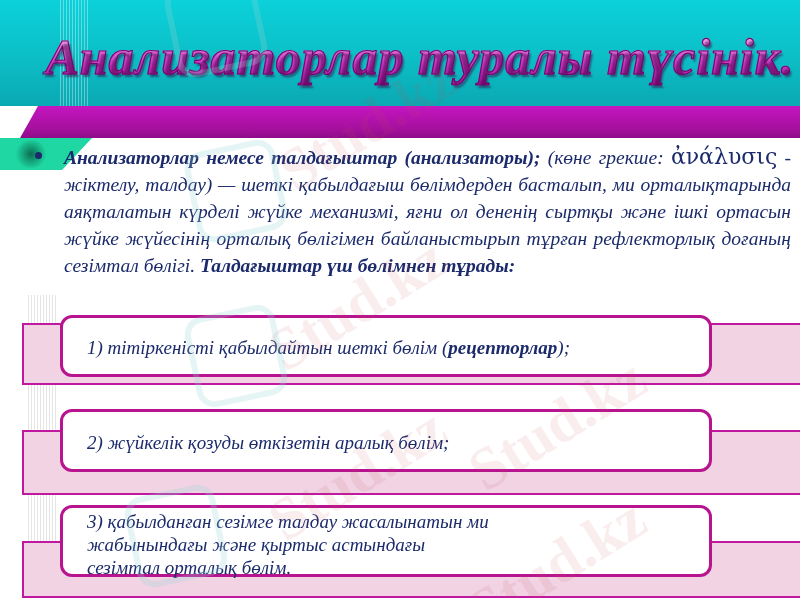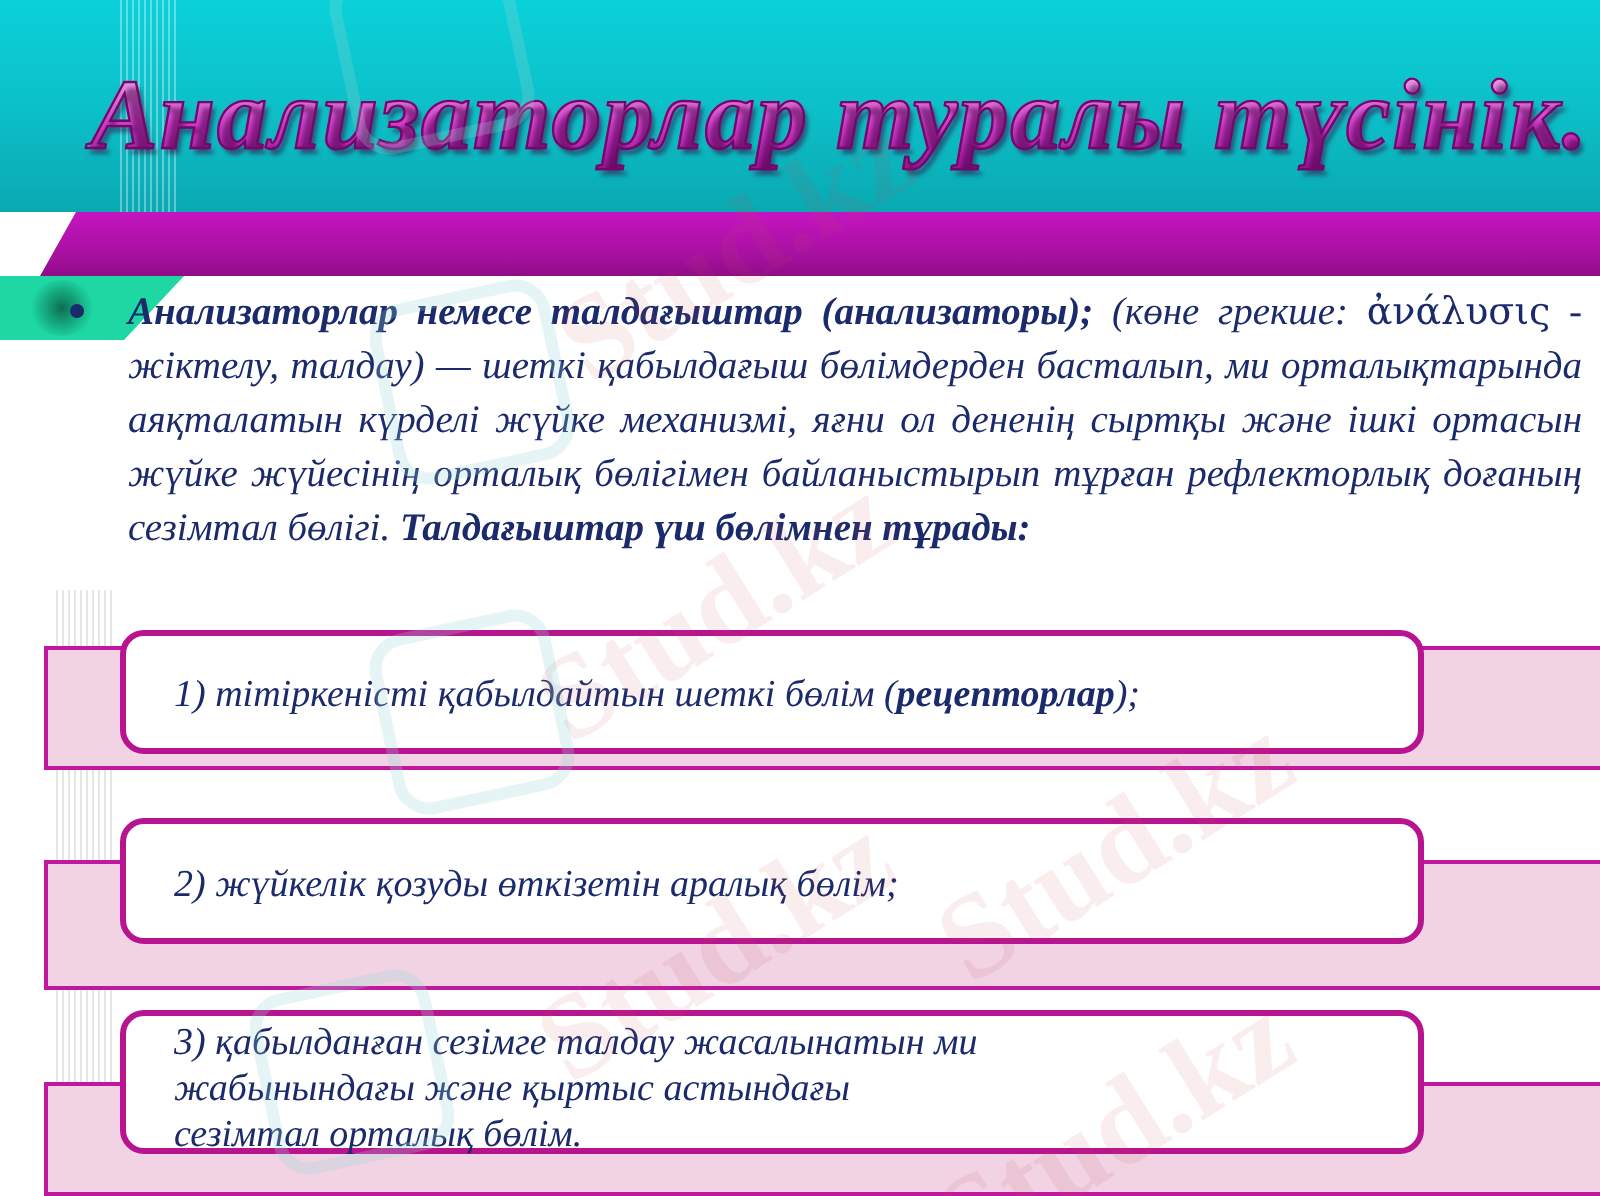--- a/index.html
+++ b/index.html
@@ -10,21 +10,21 @@
   .stripes{position:absolute;left:60px;top:0;width:30px;height:138px;background:repeating-linear-gradient(90deg,rgba(255,255,255,0.35) 0 1px,transparent 1px 3px);}
   .stripes2{position:absolute;left:28px;top:295px;width:30px;height:300px;background:repeating-linear-gradient(90deg,rgba(180,180,180,0.35) 0 1px,transparent 1px 3px);}
   .green-tab{position:absolute;left:0;top:138px;width:92px;height:32px;background:#1ed7a2;clip-path:polygon(0 0,100% 0,62px 100%,0 100%);}
   .green-tab-glow{position:absolute;left:14px;top:140px;width:34px;height:28px;border-radius:50%;background:radial-gradient(circle,#0b6e52 0%,rgba(30,215,162,0) 70%);}
   .title{position:absolute;left:0;top:28px;width:800px;text-align:center;font-size:50px;font-style:italic;font-weight:bold;color:#e76fe0;letter-spacing:1px;
     -webkit-text-stroke:1.2px #6e0a6a;text-shadow:2px 3px 2px rgba(60,0,60,0.5);padding-left:0px;margin-left:20px;}
   .title span{background:linear-gradient(180deg,#f6c2f2 0%,#d23ccc 60%,#9a1295 100%);-webkit-background-clip:text;background-clip:text;color:transparent;}
   .bullet-dot{position:absolute;left:35px;top:152px;width:7px;height:7px;border-radius:50%;background:#1b2a6b;}
   .para{position:absolute;left:64px;top:143px;width:727px;font-size:19.5px;line-height:27px;color:#1b2a6b;font-style:italic;text-align:justify;}
   .para b{font-weight:bold;}
-  .para .greek{font-family:"DejaVu Serif",serif;font-style:normal;font-size:19px;}
+  .para .greek{font-family:"DejaVu Serif",serif;font-style:normal;font-size:22px;}
   .step-bar{position:absolute;left:22px;width:778px;height:62px;background:#f1d3e4;border:2px solid #c0189e;border-right:none;box-sizing:border-box;}
   .step-box{position:absolute;left:60px;width:652px;background:#ffffff;border:3px solid #b8148f;border-radius:12px;box-sizing:border-box;color:#1b2a6b;font-style:italic;font-size:19px;line-height:23px;}
   .step-box .txt{position:absolute;left:24px;}
   .step-box b{font-weight:bold;}
   .wm{position:absolute;font-family:"Liberation Serif",serif;font-weight:bold;color:rgba(200,80,90,0.10);font-size:60px;transform:rotate(-32deg);white-space:nowrap;pointer-events:none;}
   .wm-logo{position:absolute;width:80px;height:80px;border:6px solid rgba(150,210,210,0.25);border-radius:18px;transform:rotate(-12deg);pointer-events:none;}
 </style>
 </head>
 <body>
 

